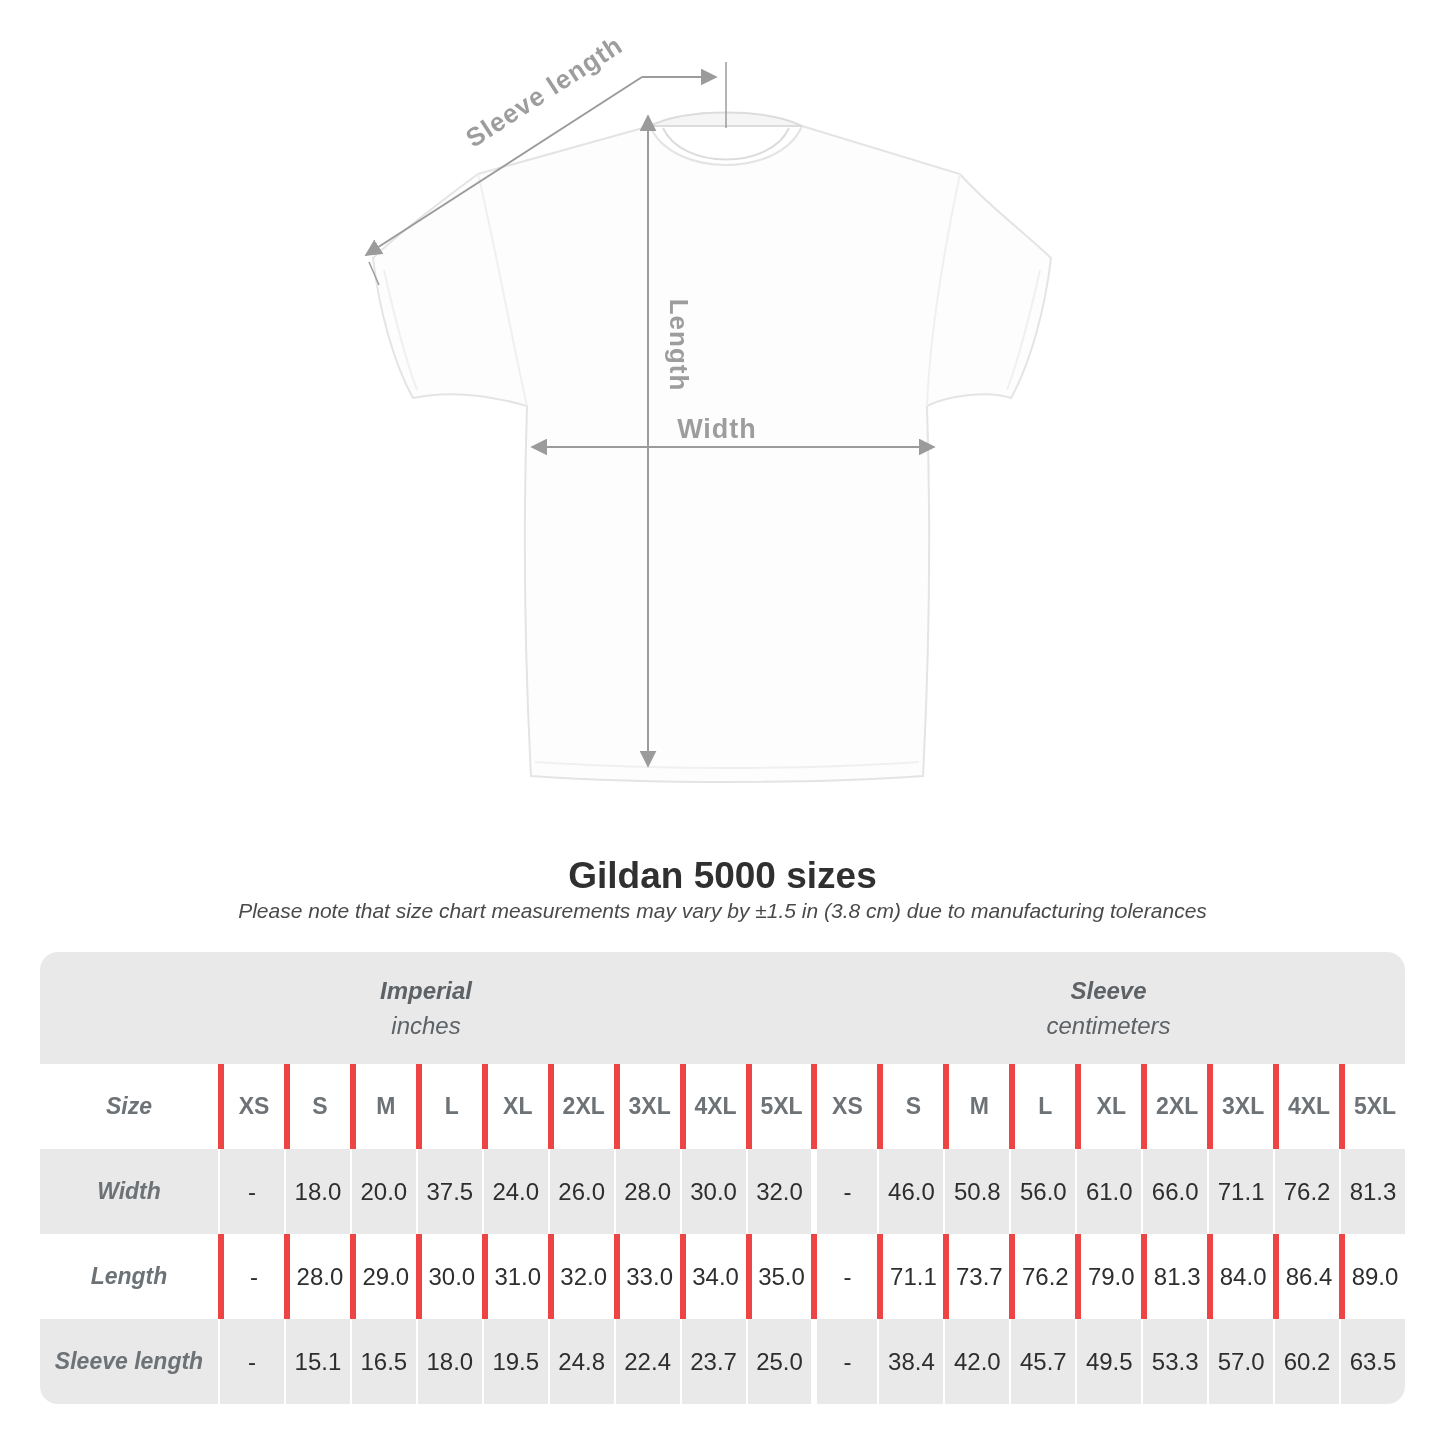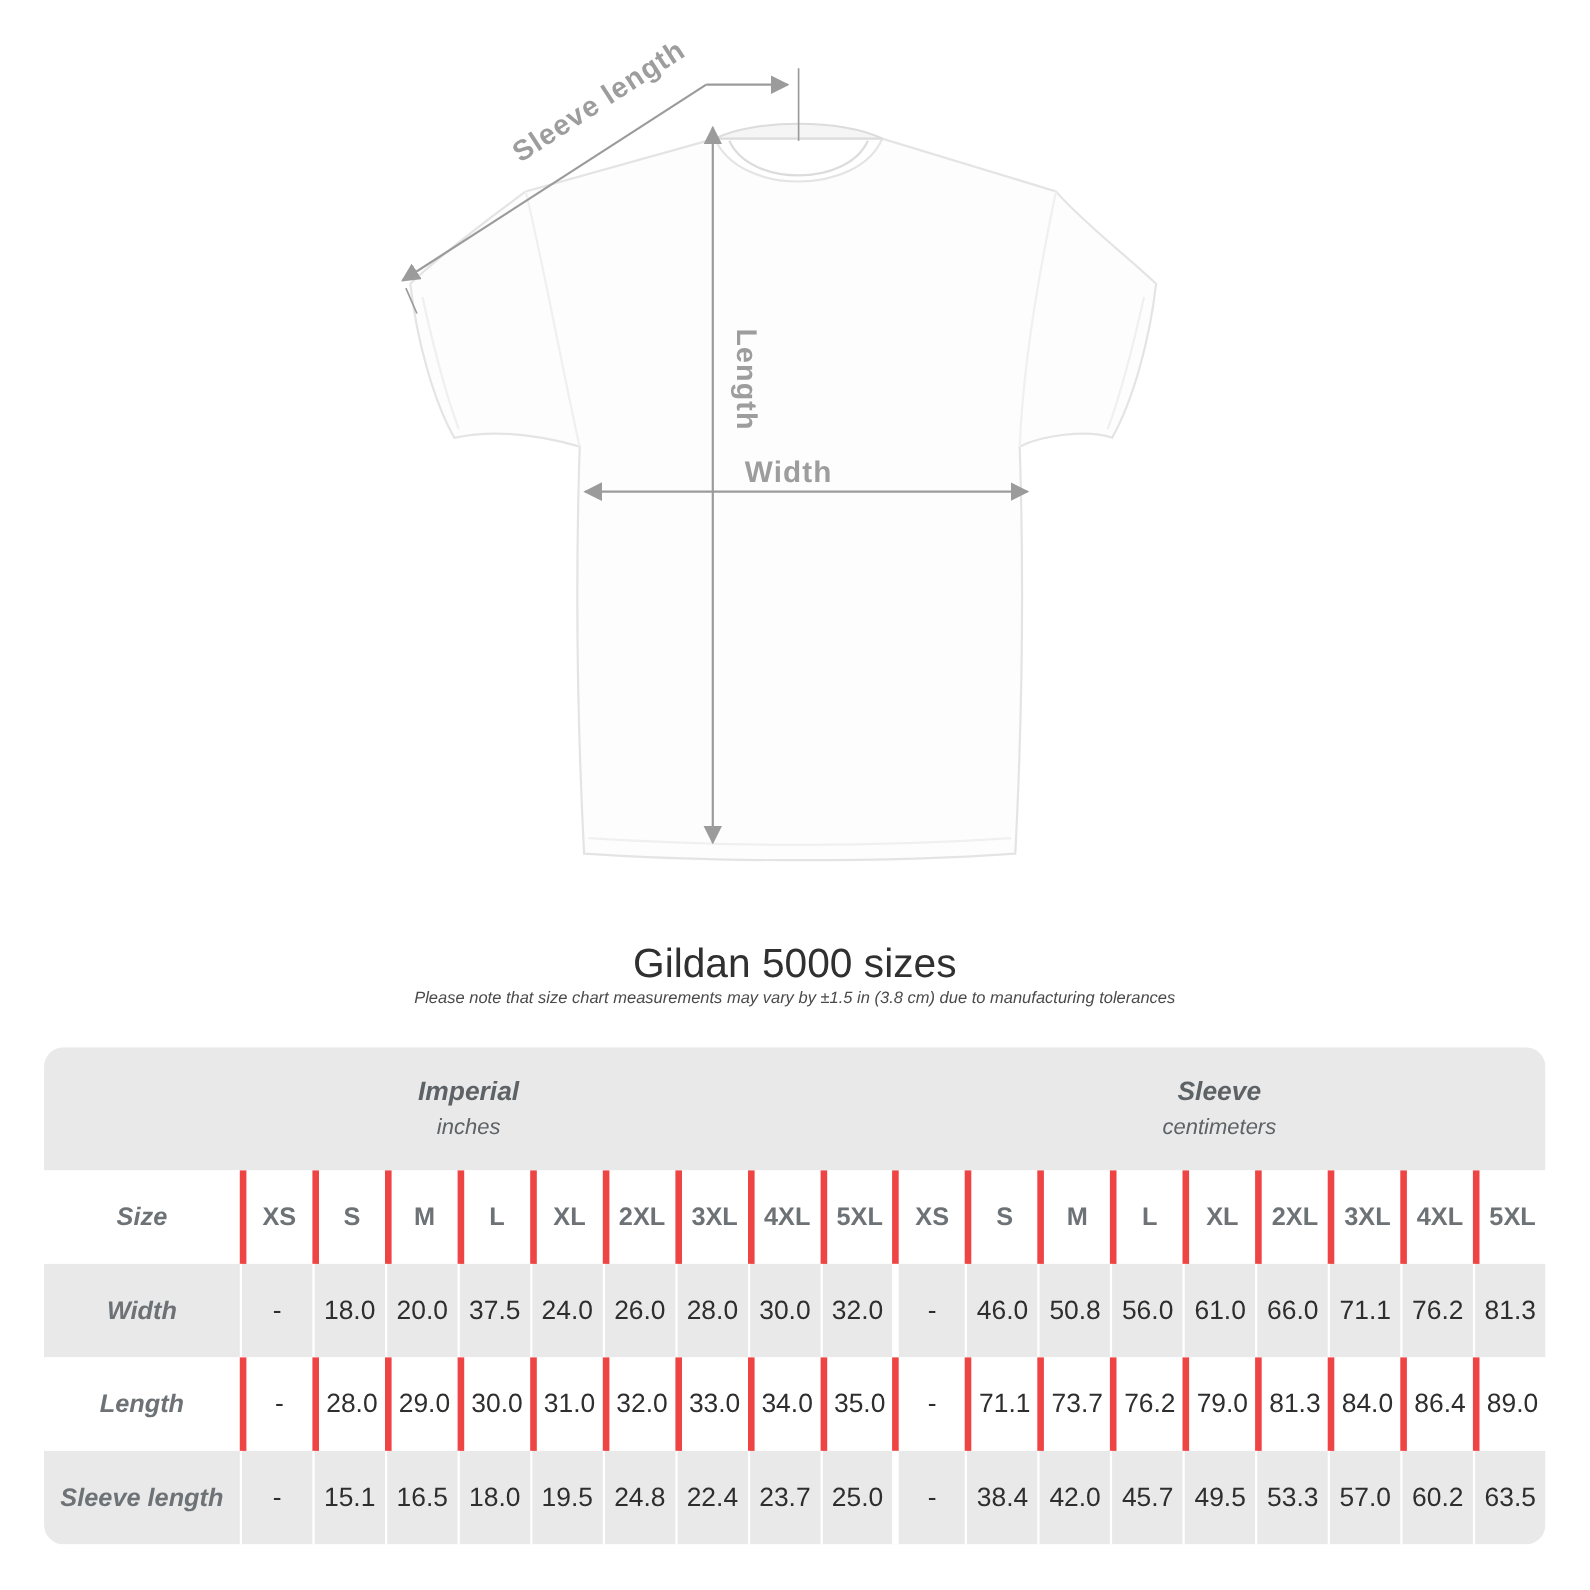--- a/index.html
+++ b/index.html
@@ -7,39 +7,39 @@
     position:relative;
     width:1445px;height:1445px;
     background:#ffffff;
     font-family:"Liberation Sans", sans-serif;
     overflow:hidden;
   }
   .diagram{position:absolute;top:0;left:0;}
   .dim-label{font-weight:bold;fill:#9d9d9d;letter-spacing:1px;}
   .page-title{
     position:absolute;top:855px;left:0;width:100%;
-    text-align:center;font-size:37px;font-weight:normal;color:#303030;margin:0;
+    text-align:center;font-size:37px;font-weight:bold;color:#303030;margin:0;
   }
   .page-subtitle{
     position:absolute;top:899px;left:0;width:100%;
-    text-align:center;font-size:15px;font-style:italic;color:#4a4a4a;margin:0;
+    text-align:center;font-size:21px;font-style:italic;color:#4a4a4a;margin:0;
   }
   .size-table{
     position:absolute;top:952px;left:40px;width:1365px;
     border-radius:18px;overflow:hidden;background:#ffffff;
   }
   .band{
     display:grid;grid-template-columns:772fr 593fr;
     height:112px;background:#e9e9e9;
   }
   .band-cell{
     display:flex;flex-direction:column;align-items:center;justify-content:center;gap:7px;
   }
   .band-title{font-size:24px;font-weight:bold;font-style:italic;color:#5d6266;}
-  .band-sub{font-size:20px;font-style:italic;color:#5d6266;}
+  .band-sub{font-size:24px;font-style:italic;color:#5d6266;}
   .trow{
     display:grid;
     grid-template-columns:178px repeat(18, 1fr);
     height:85px;
   }
   .cell{
     display:flex;align-items:center;justify-content:center;
     box-sizing:border-box;
   }
   .head-row{background:#ffffff;}

